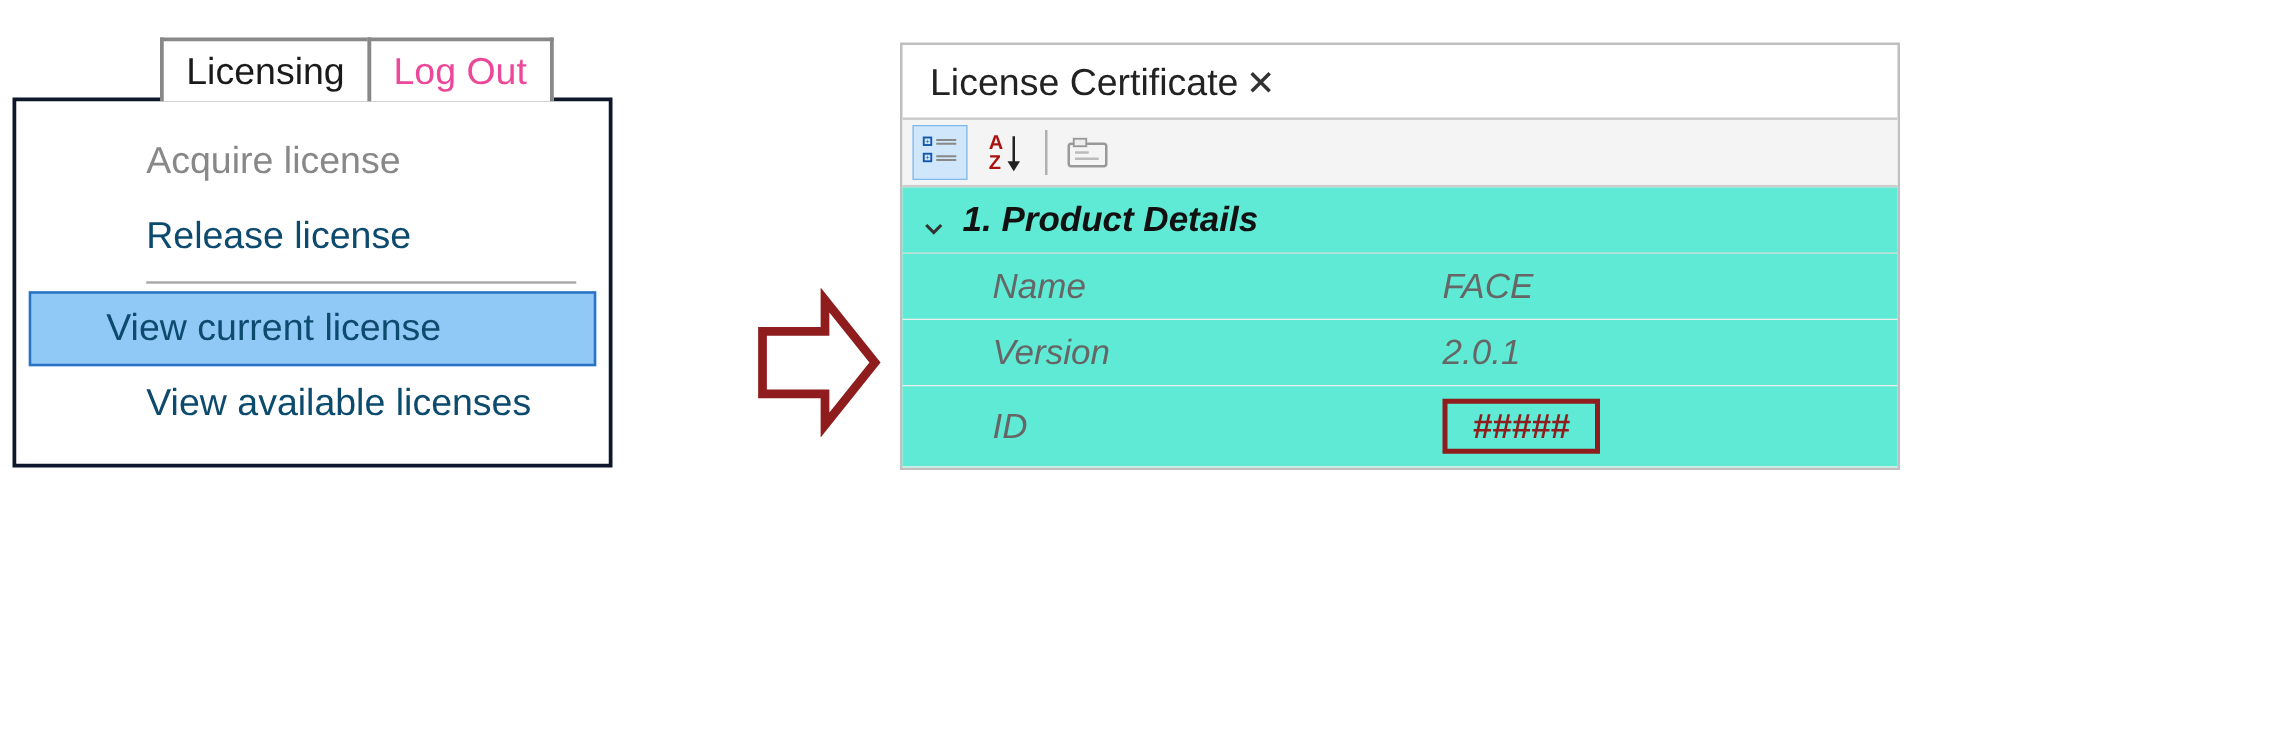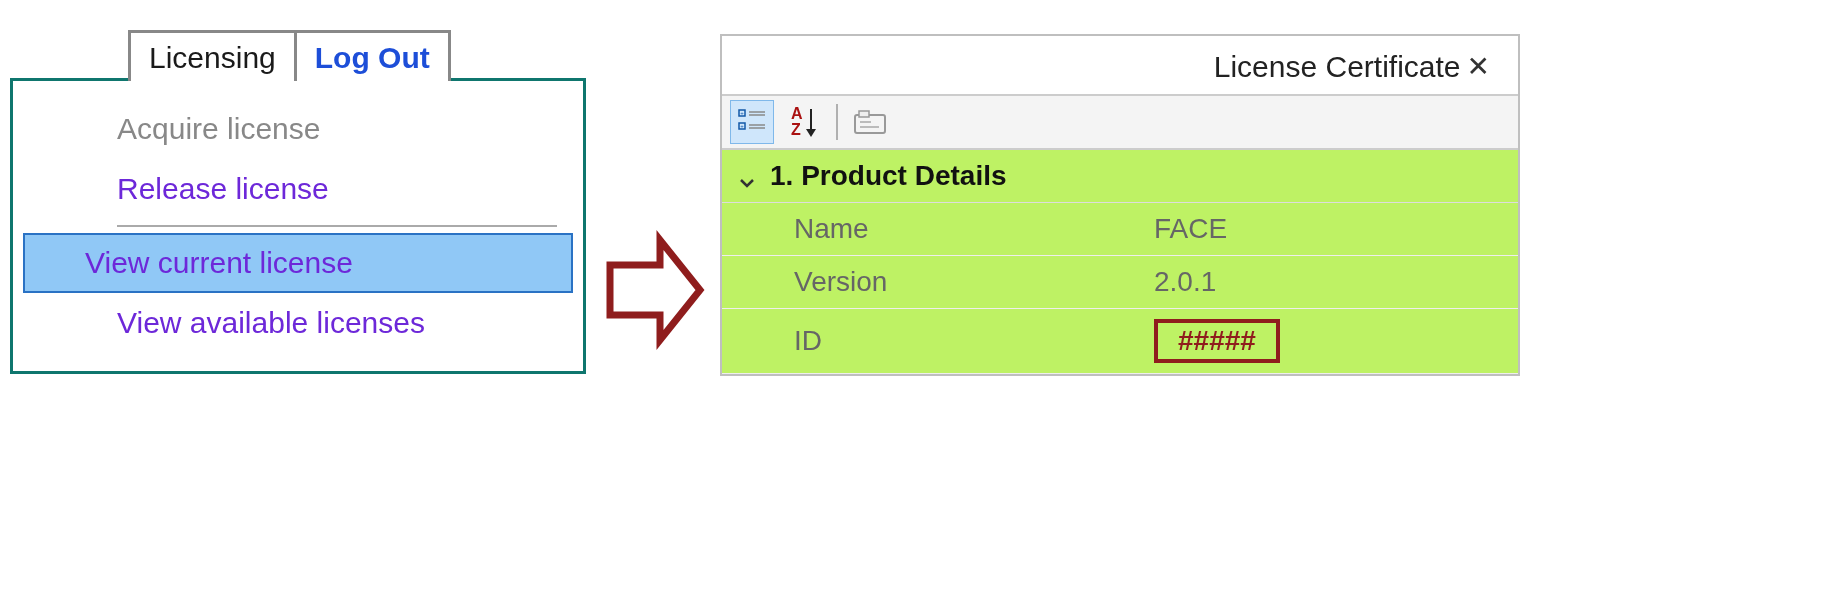--- a/index.html
+++ b/index.html
@@ -11,53 +11,52 @@
     width: 1826px;
     height: 600px;
     position: relative;
   }
 
   
   .menu-wrap {
     position: absolute;
     left: 10px;
     top: 30px;
-    width: 576px;
+    width: 480px;
   }
   .tabbar {
     display: flex;
     margin-left: 118px;
   }
   .tab {
     border: 3px solid #888;
     border-bottom: none;
     background: #fff;
     padding: 8px 18px 6px 18px;
     font-size: 30px;
     color: #1a1a1a;
     margin-right: -3px;
     position: relative;
     z-index: 2;
   }
   .tab.inactive {
-    color: #1d4ed8;
-    font-weight: bold;
+    color: #ec4899;
   }
   .dropdown {
-    border: 3px solid #0f766e;
+    border: 3px solid #0f172a;
     background: #fff;
     margin-top: -3px;
     padding: 18px 0 18px 0;
     position: relative;
     z-index: 1;
   }
   .dd-item {
     padding: 12px 26px 12px 104px;
     font-size: 30px;
-    color: #6d28d9;
+    color: #0c4a6e;
     line-height: 1.2;
   }
   .dd-item.disabled { color: #888; }
   .dd-sep {
     border-top: 2px solid #aaa;
     margin: 6px 26px 6px 104px;
   }
   .dd-item.hover {
     background: #90c8f6;
     outline: 2px solid #2a72c4;
@@ -81,21 +80,21 @@
     position: absolute;
     left: 720px;
     top: 34px;
     width: 800px;
     border: 2px solid #bfbfbf;
     background: #fff;
   }
   .dlg-title {
     display: flex;
     align-items: center;
-    justify-content: flex-end;
+    justify-content: flex-start;
     padding: 14px 22px 10px 22px;
     font-size: 30px;
     color: #222;
   }
   .dlg-close {
     font-size: 28px;
     color: #333;
     cursor: pointer;
     line-height: 1;
     padding: 0 6px;
@@ -121,21 +120,22 @@
     background: #cfe6fb;
     border: 1px solid #7fb8ea;
   }
   .tsep {
     width: 2px;
     height: 36px;
     background: #b0b0b0;
     margin: 0 2px;
   }
   .grid {
-    background: #bef264;
+    background: #5eead4;
+    font-style: italic;
   }
   .sec-hdr {
     display: flex;
     align-items: center;
     gap: 14px;
     padding: 10px 16px;
     font-weight: 700;
     font-size: 28px;
     color: #111;
     border-bottom: 1px solid #ddd;

